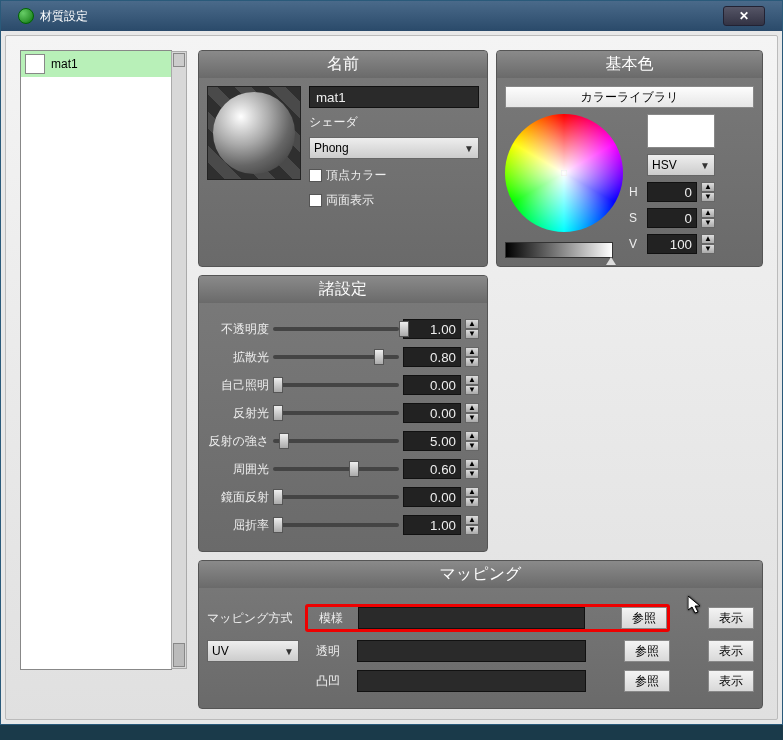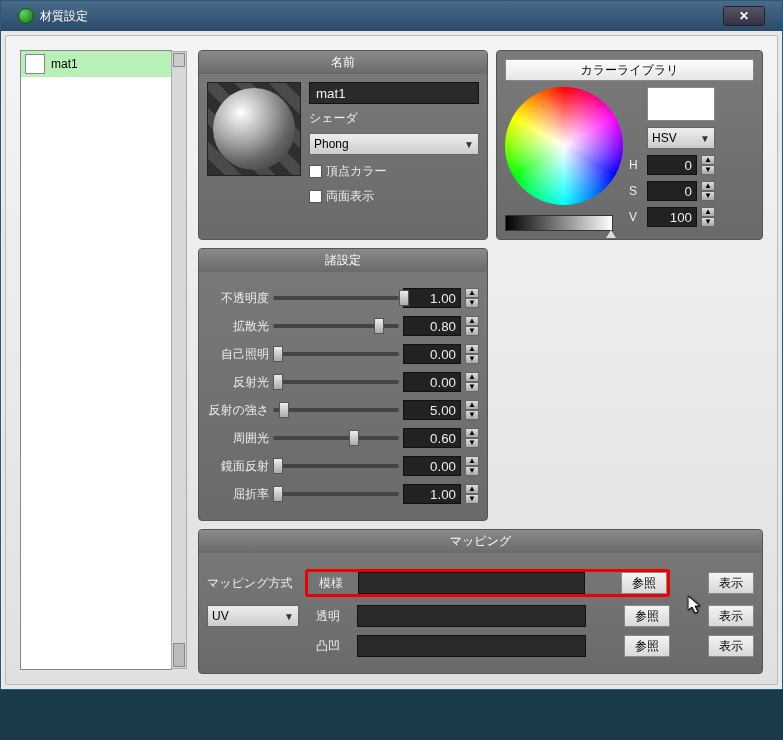--- a/index.html
+++ b/index.html
@@ -90,21 +90,21 @@
   background: linear-gradient(to bottom, #7a7a7a 0%, #6a6a6a 100%);
   border: 1px solid #555;
   border-radius: 4px;
   overflow: hidden;
 }
 .panel-header {
   background: linear-gradient(to bottom, #8a8a8a 0%, #6a6a6a 100%);
   color: #fff;
   text-align: center;
   padding: 3px 0;
-  font-size: 12px;
+  font-size: 16px;
 }
 .panel-body { padding: 8px; }
 .name-panel { width: 290px; }
 .name-body { display:flex; gap:8px; }
 .sphere-wrap{
   width:94px;height:94px;
   background: repeating-linear-gradient(45deg, #2f2f2f 0 12px, #4a4a4a 12px 24px);
   border:1px solid #222;
   display:flex;align-items:center;justify-content:center;
 }
@@ -250,20 +250,21 @@
                 </label>
                 <label class="chk-row">
                   <span class="chk"></span>
                   <span>両面表示</span>
                 </label>
               </div>
             </div>
           </div>
 
           <div class="panel color-panel">
+            <div class="panel-header">基本色</div>
             <div class="panel-body color-body">
               <div class="lib-btn">カラーライブラリ</div>
               <div class="color-lower">
                 <div>
                   <div class="wheel">
                     <div class="mark"></div>
                   </div>
                   <div style="height:10px"></div>
                   <div class="grad-bar">
                     <div class="grad-tri"></div>

